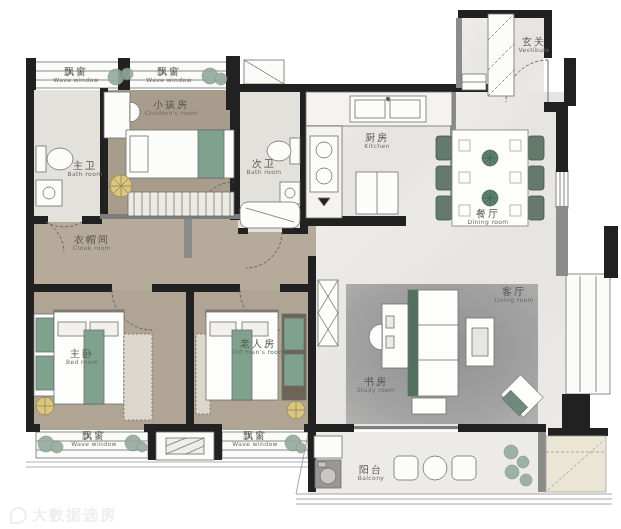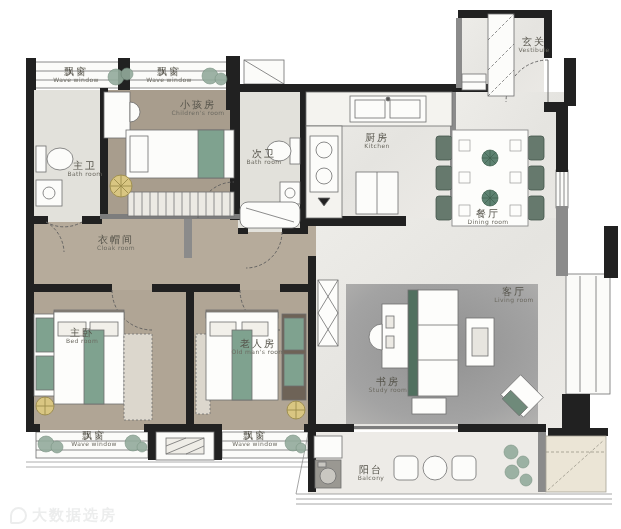--- a/index.html
+++ b/index.html
@@ -330,57 +330,57 @@
     <span class="en">Vestibule</span>
   </div>
   <div class="label" style="left:76px;top:66px">
     <span class="zh">飘窗</span>
     <span class="en">Wave window</span>
   </div>
   <div class="label" style="left:169px;top:66px">
     <span class="zh">飘窗</span>
     <span class="en">Wave window</span>
   </div>
-  <div class="label" style="left:198px;top:99px">
+  <div class="label" style="left:171px;top:99px">
     <span class="zh">小孩房</span>
     <span class="en">Children's room</span>
   </div>
   <div class="label" style="left:85px;top:160px">
     <span class="zh">主卫</span>
     <span class="en">Bath room</span>
   </div>
-  <div class="label" style="left:264px;top:148px">
+  <div class="label" style="left:264px;top:158px">
     <span class="zh">次卫</span>
     <span class="en">Bath room</span>
   </div>
   <div class="label" style="left:377px;top:132px">
     <span class="zh">厨房</span>
     <span class="en">Kitchen</span>
   </div>
   <div class="label" style="left:488px;top:208px">
     <span class="zh">餐厅</span>
     <span class="en">Dining room</span>
   </div>
-  <div class="label" style="left:116px;top:234px">
+  <div class="label" style="left:92px;top:234px">
     <span class="zh">衣帽间</span>
     <span class="en">Cloak room</span>
   </div>
   <div class="label" style="left:514px;top:286px">
     <span class="zh">客厅</span>
     <span class="en">Living room</span>
   </div>
-  <div class="label" style="left:82px;top:327px">
+  <div class="label" style="left:82px;top:348px">
     <span class="zh">主卧</span>
     <span class="en">Bed room</span>
   </div>
   <div class="label" style="left:258px;top:338px">
     <span class="zh">老人房</span>
     <span class="en">Old man's room</span>
   </div>
-  <div class="label" style="left:388px;top:376px">
+  <div class="label" style="left:376px;top:376px">
     <span class="zh">书房</span>
     <span class="en">Study room</span>
   </div>
   <div class="label" style="left:94px;top:430px">
     <span class="zh">飘窗</span>
     <span class="en">Wave window</span>
   </div>
   <div class="label" style="left:255px;top:430px">
     <span class="zh">飘窗</span>
     <span class="en">Wave window</span>

